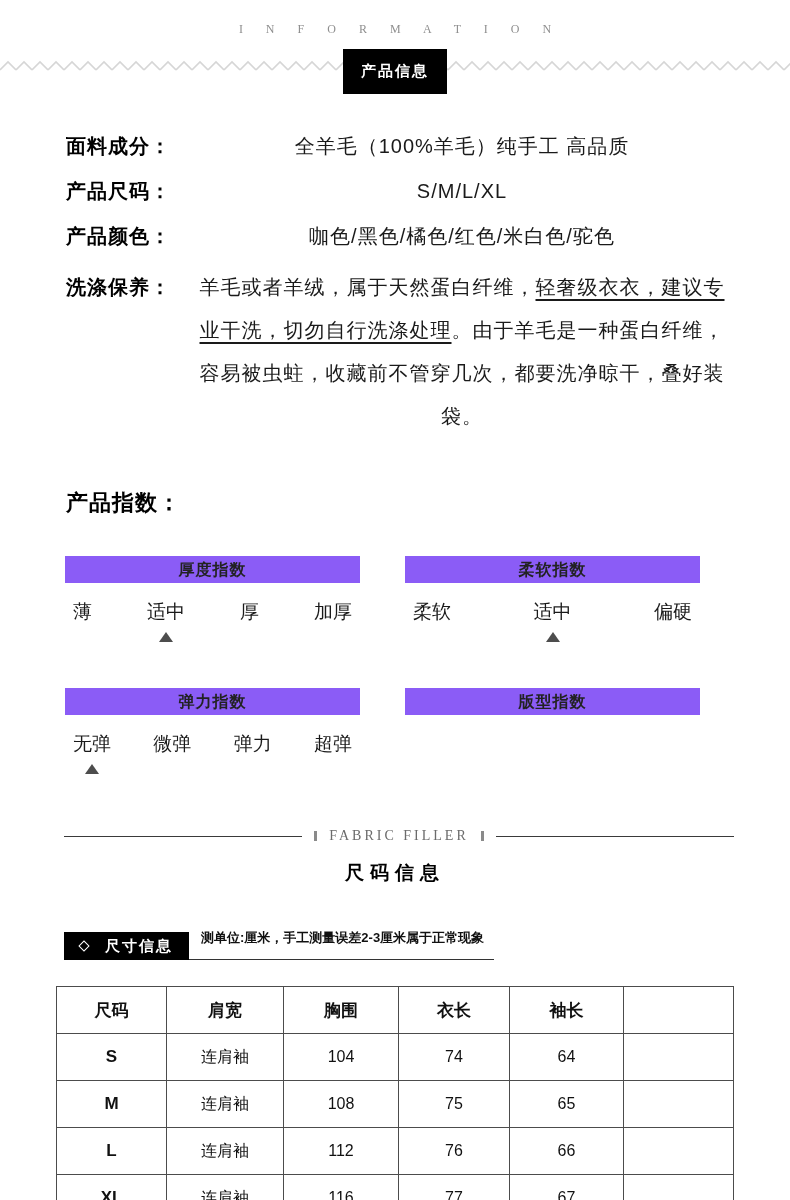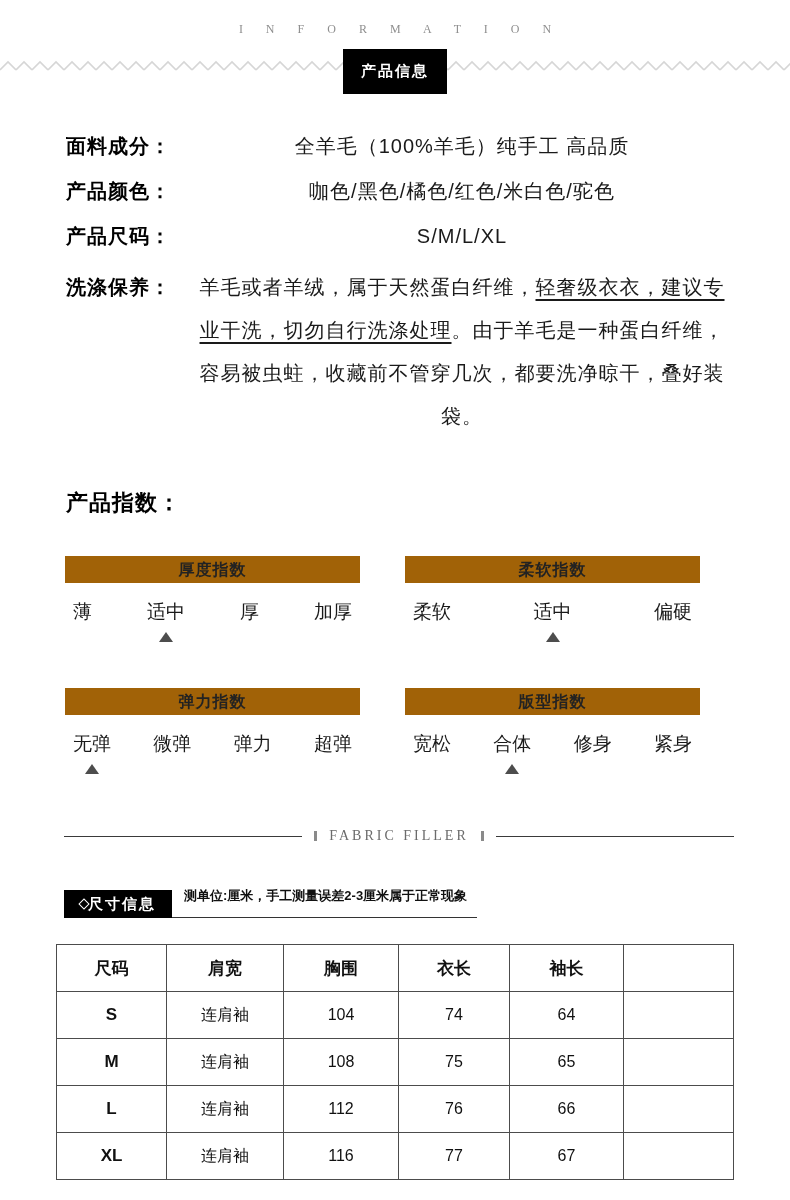--- a/index.html
+++ b/index.html
@@ -31,21 +31,21 @@
   .spec-value { flex:1; color:#1a1a1a;text-align:center; }
   .care-underline { text-decoration:underline; text-underline-offset:5px; }
 
   
   .index-title { margin:50px 0 0 66px; font-size:22px; font-weight:bold; letter-spacing:1px; color:#000; }
   .index-grid {
     display:grid; grid-template-columns:295px 295px; column-gap:45px; row-gap:46px;
     margin:38px 0 0 65px;
   }
   .index-header {
-    background:#a16207; height:27px; line-height:27px; text-align:center;
+    background:#8b5cf6; height:27px; line-height:27px; text-align:center;
     font-size:16px; font-weight:bold; color:#222; letter-spacing:1px;
   }
   .index-options { display:flex; justify-content:space-between; padding:16px 8px 0 8px; }
   .opt { display:flex; flex-direction:column; align-items:center; font-size:19px; color:#1a1a1a; }
   .tri {
     margin-top:7px; width:0; height:0;
     border-left:7px solid transparent; border-right:7px solid transparent;
     border-bottom:10px solid #4d4d4d; visibility:hidden;
   }
   .opt.selected .tri { visibility:visible; }
@@ -56,21 +56,21 @@
   .fd-mark { width:3px; height:10px; background:#8a8a8a; flex:none; }
   .fd-label {
     font-family:"Liberation Serif","DejaVu Serif",serif; color:#6b6b6b;
     font-size:14px; letter-spacing:3px; white-space:nowrap;
   }
   .size-title { text-align:center; font-size:19px; font-weight:bold; letter-spacing:6px; margin-top:16px; color:#000; }
 
   
   .measure-row { display:flex; align-items:stretch; margin:46px 64px 0 64px; height:28px; }
   .measure-badge {
-    background:#000; color:#fff; display:flex; align-items:center; gap:0;
+    background:#000; color:#fff; display:flex; align-items:center; gap:17px;
     padding:0 16px; font-size:15px; font-weight:bold; letter-spacing:2px; flex:none;
   }
   .diamond { width:8px; height:8px; border:1px solid #fff; transform:rotate(45deg); display:inline-block; }
   .measure-note {
     display:flex; align-items:center; padding:0 10px 16px 12px;
     font-size:13px; font-weight:bold; color:#111; border-bottom:1px solid #333; white-space:nowrap;
   }
 
   
   .size-table { border-collapse:collapse; margin:26px auto 0 auto; table-layout:fixed; }
@@ -98,26 +98,26 @@
     </svg>
     <div class="badge">产品信息</div>
   </div>
 
   <div class="specs">
     <div class="spec-row">
       <span class="spec-label">面料成分：</span>
       <span class="spec-value">全羊毛（100%羊毛）纯手工 高品质</span>
     </div>
     <div class="spec-row">
+      <span class="spec-label">产品尺码：</span>
+      <span class="spec-value">S/M/L/XL</span>
+    </div>
+    <div class="spec-row">
       <span class="spec-label">产品颜色：</span>
       <span class="spec-value">咖色/黑色/橘色/红色/米白色/驼色</span>
-    </div>
-    <div class="spec-row">
-      <span class="spec-label">产品尺码：</span>
-      <span class="spec-value">S/M/L/XL</span>
     </div>
     <div class="spec-row care">
       <span class="spec-label">洗涤保养：</span>
       <span class="spec-value"><span>羊毛或者羊绒，属于天然蛋白纤维，</span><span class="care-underline">轻奢级衣衣，建议专业干洗，切勿自行洗涤处理</span><span>。由于羊毛是一种蛋白纤维，容易被虫蛀，收藏前不管穿几次，都要洗净晾干，叠好装袋。</span></span>
     </div>
   </div>
 
   <div class="index-title">产品指数：</div>
 
   <div class="index-grid">
@@ -179,50 +179,33 @@
           </div>
         <div class="opt">
             <span>超弹</span>
             <span class="tri"></span>
           </div>
       </div>
     </div>
 
     <div class="index-group">
       <div class="index-header">版型指数</div>
-      <div class="index-options">
-        <div class="opt">
-            <span>宽松</span>
-            <span class="tri"></span>
-          </div>
-        <div class="opt selected">
-            <span>合体</span>
-            <span class="tri"></span>
-          </div>
-        <div class="opt">
-            <span>修身</span>
-            <span class="tri"></span>
-          </div>
-        <div class="opt">
-            <span>紧身</span>
-            <span class="tri"></span>
-          </div>
-      </div>
     </div>
 
   </div>
 
   <div class="fabric-divider">
     <span class="fd-line"></span>
     <span class="fd-mark"></span>
     <span class="fd-label">FABRIC FILLER</span>
     <span class="fd-mark"></span>
     <span class="fd-line"></span>
   </div>
 
+  <div class="size-title">尺码信息</div>
 
   <div class="measure-row">
     <div class="measure-badge">
       <span class="diamond"></span>
       <span>尺寸信息</span>
     </div>
     <div class="measure-note">测单位:厘米，手工测量误差2-3厘米属于正常现象</div>
   </div>
 
   <table class="size-table">

